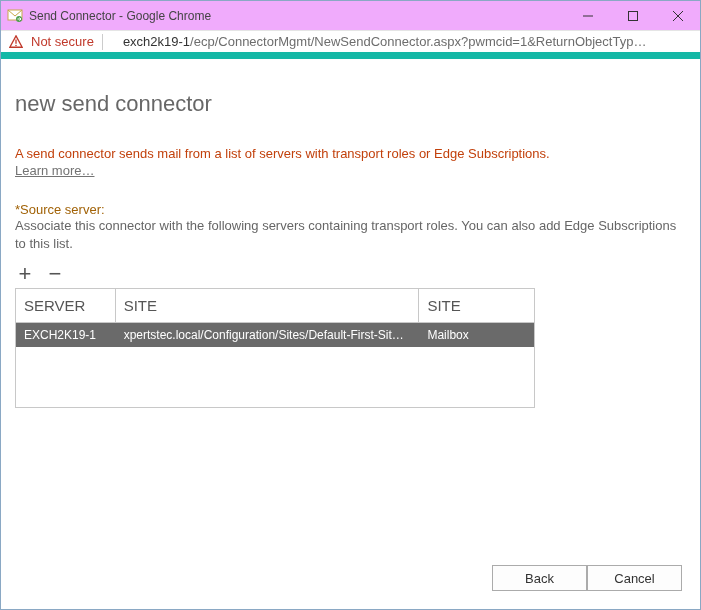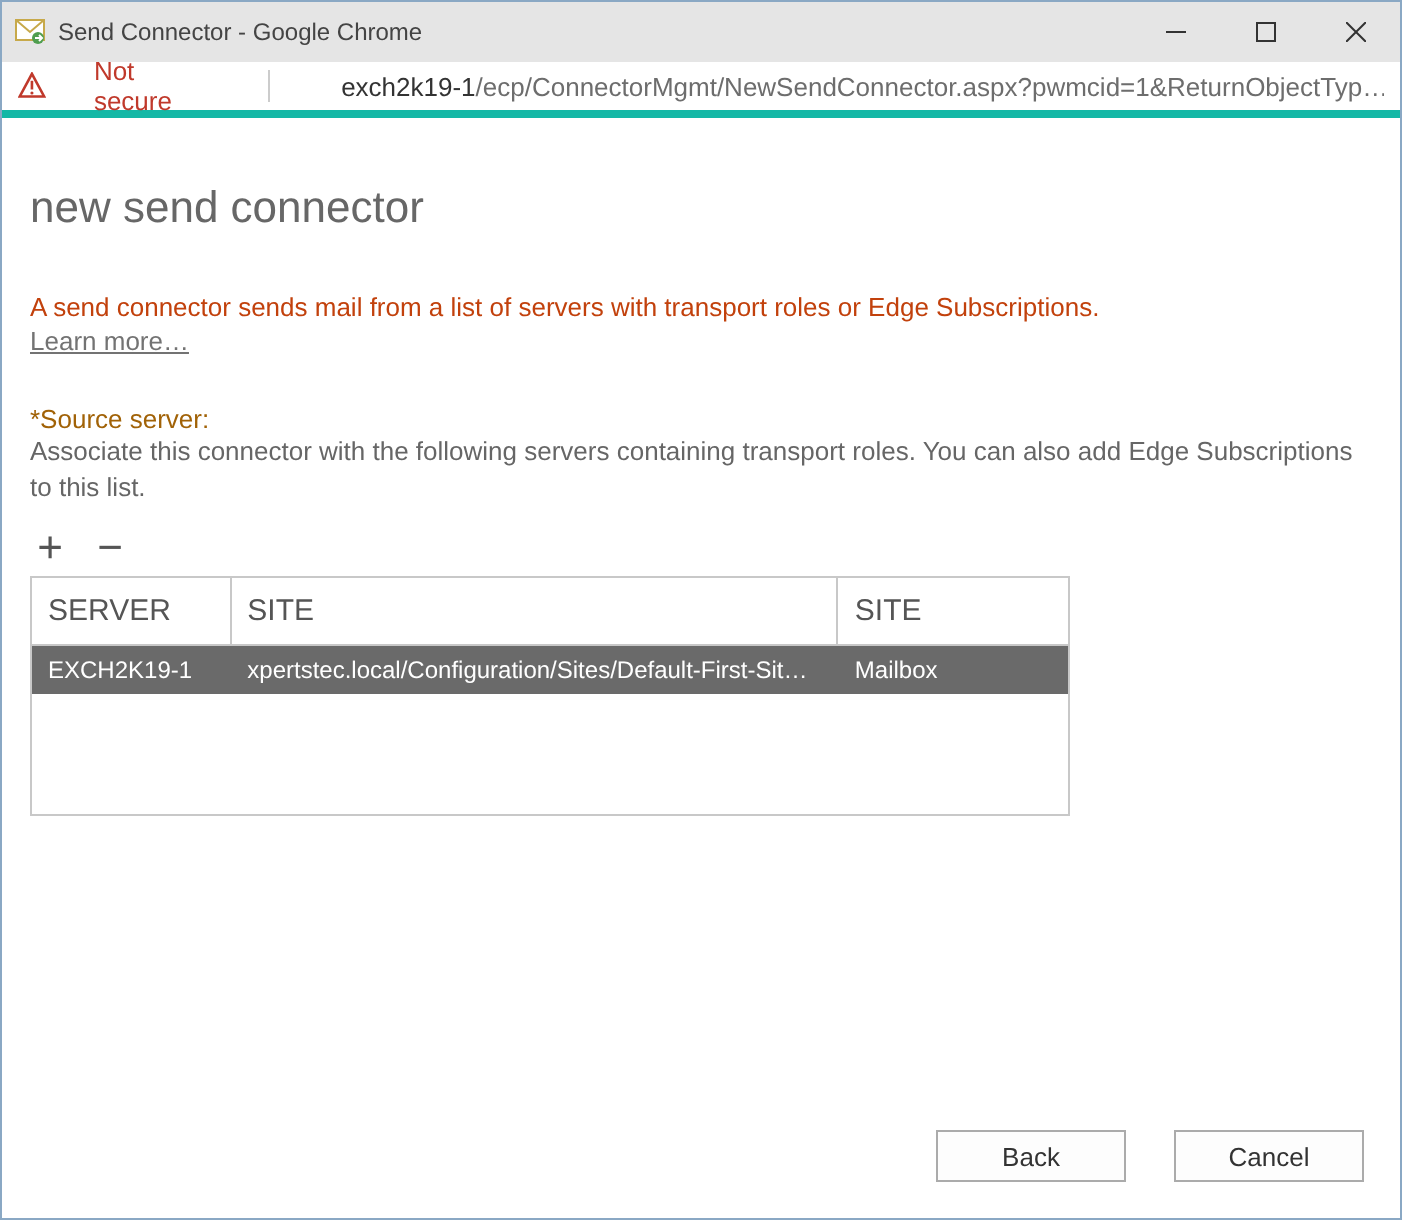--- a/index.html
+++ b/index.html
@@ -7,40 +7,40 @@
     font-family: "Segoe UI", Arial, sans-serif;
     width: 701px; height: 610px;
     background: #fff;
     border: 1px solid #8aa8c4;
     position: relative;
     font-size: 13px;
     color: #333;
   }
   .titlebar {
     height: 30px;
-    background: #e5e5e5;
+    background: #f0abfc;
     display: flex;
     align-items: center;
     padding-left: 6px;
     border-bottom: 1px solid #e5e5e5;
   }
   .titlebar .app-icon { width: 16px; height: 16px; margin-right: 6px; }
   .titlebar .title { flex: 1; color: #444; font-size: 12px; }
   .win-controls { display: flex; height: 100%; }
   .win-btn {
     width: 45px; display: flex; align-items: center; justify-content: center;
     color: #333;
   }
   .addrbar {
     height: 28px;
     display: flex;
     align-items: center;
     padding: 0 8px;
-    border-bottom: 4px solid #14b8a6;
-    gap: 24px;
+    border-bottom: 7px solid #14b8a6;
+    gap: 8px;
   }
   .warn-icon { width: 14px; height: 14px; }
   .not-secure { color: #c0392b; font-size: 13px; }
   .divider-v { width: 1px; height: 16px; background: #ccc; }
   .url { color: #6d6d6d; font-size: 13px; overflow: hidden; white-space: nowrap; margin-left: 12px; }
   .url .host { color: #333; }
 
   .content {
     padding: 18px 14px 0 14px;
   }
@@ -65,21 +65,21 @@
   .gbody { height: 84px; background: #fff; overflow:hidden; }
   .grow { display: flex; background: #6a6a6a; color: #fff; }
   .grow .cell { padding: 5px 8px; font-size: 12px; white-space: nowrap; overflow: hidden; }
   .c-server { width: 100px; }
   .c-site { width: 305px; }
   .c-role { width: 115px; }
 
   .button-row {
     position: absolute;
     bottom: 18px; right: 18px;
-    display: flex; gap: 24px;
+    display: flex; gap: 0;
   }
   .btn {
     width: 95px; height: 26px;
     border: 1px solid #ababab;
     background: #fdfdfd;
     display: flex; align-items: center; justify-content: center;
     font-size: 13px; color: #333;
   }
   .btn.primary-outline { outline: 3px solid #d31e1e; }
 </style>

